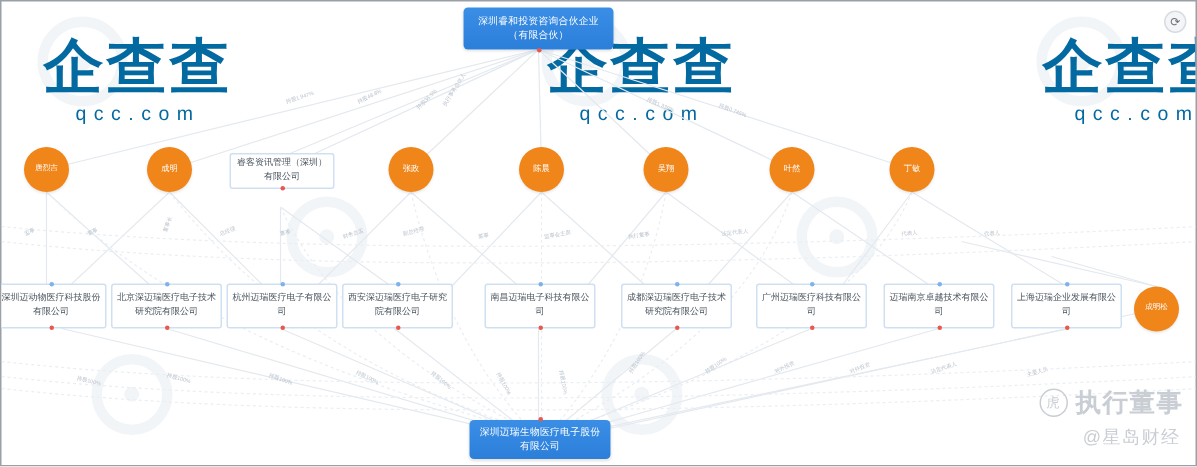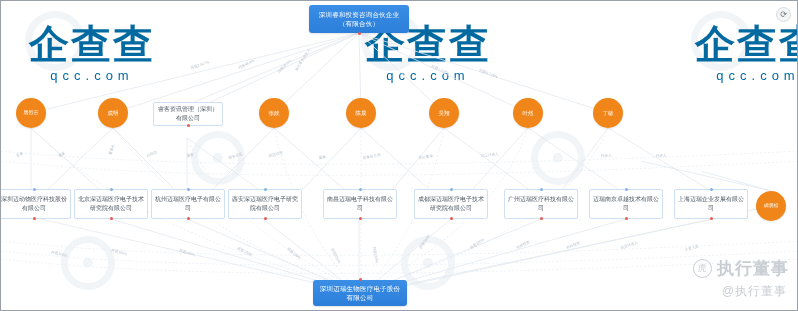--- a/index.html
+++ b/index.html
@@ -438,15 +438,15 @@
   </div>
 
   <div id="refresh-btn">
     <span>⟳</span>
   </div>
 
   <div id="wm-tiger">
     <span class="badge">虎</span>
     <span>执行董事</span>
   </div>
-  <div id="wm-handle">@执行董事</div>
+  <div id="wm-handle">@星岛财经</div>
 
 </div>
 
 </body></html>

